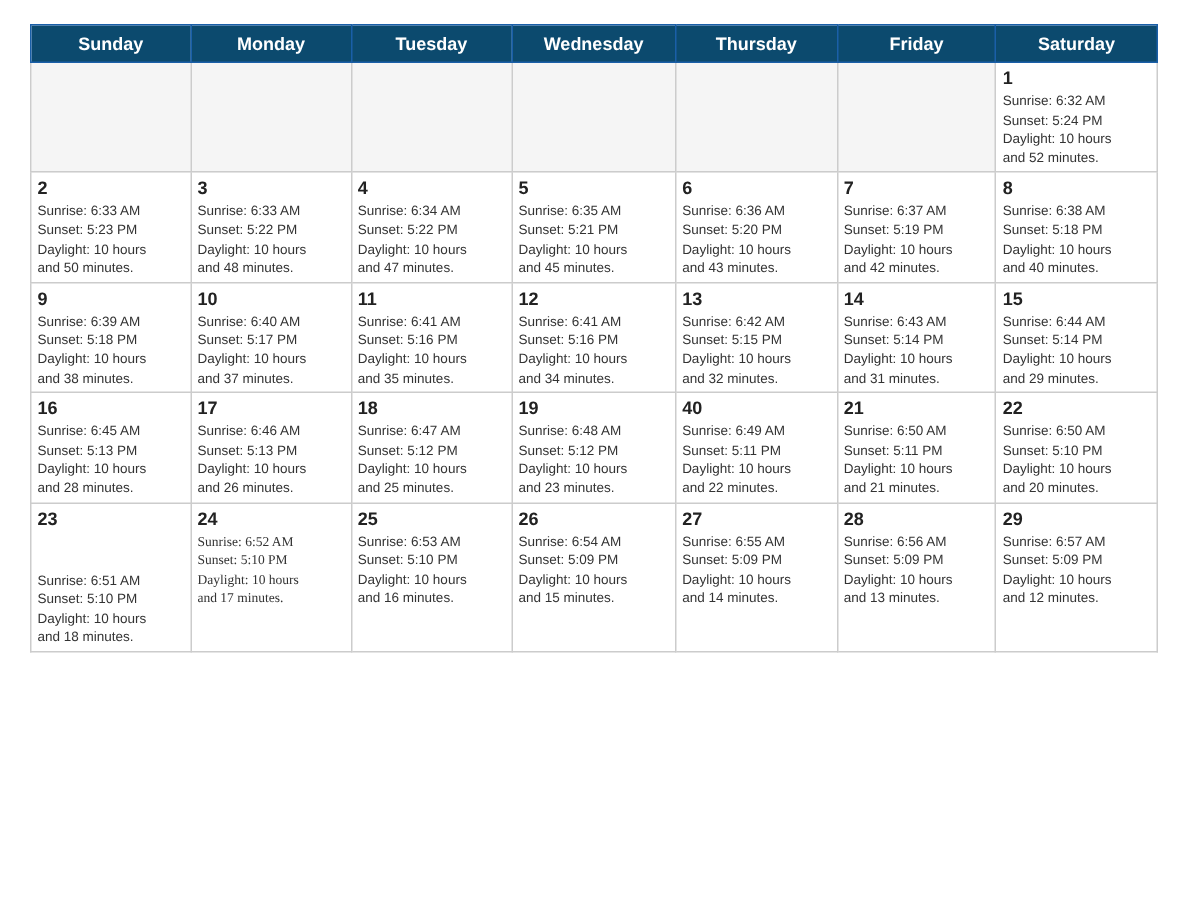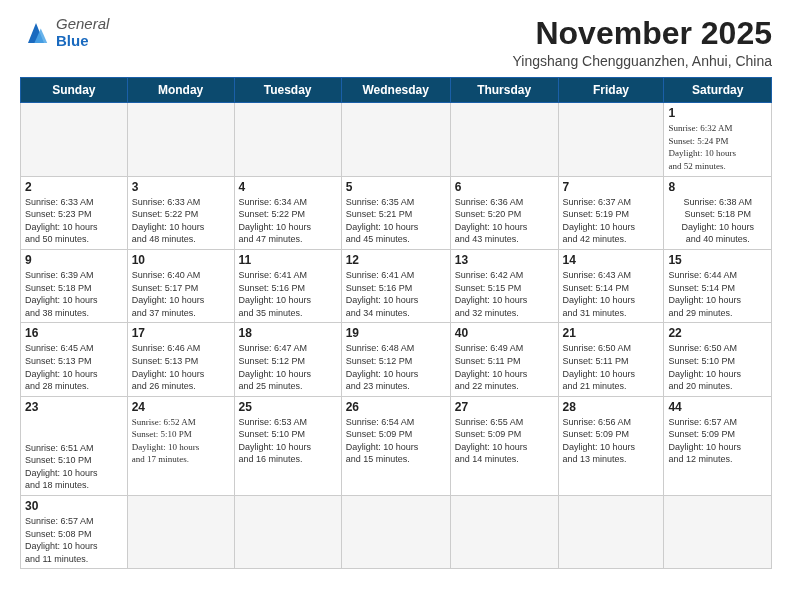--- a/index.html
+++ b/index.html
@@ -82,36 +82,20 @@
       line-height: 1.4;
     }
     tr:last-child td {
       height: 55px;
     }
   </style>
 </head>
 <body>
 
 <div class="page">
-  <div class="header">
-    <div class="logo">
-      <svg class="logo-icon" viewBox="0 0 40 35" xmlns="http://www.w3.org/2000/svg">
-        <polygon points="10,30 20,5 30,30" fill="#1a6abf"></polygon>
-        <polygon points="18,30 26,12 34,30" fill="#4da6e8" opacity="0.85"></polygon>
-      </svg>
-      <div>
-        <div style="font-size:15px;color:#555;font-style:italic;line-height:1.1;">General</div>
-        <div style="font-size:15px;color:#1a6abf;font-weight:bold;line-height:1.1;">Blue</div>
-      </div>
-    </div>
-    <div class="title-section">
-      <div class="month-title">November 2025</div>
-      <div class="subtitle">Yingshang Chengguanzhen, Anhui, China</div>
-    </div>
-  </div>
 
   <table class="calendar">
     <thead>
       <tr>
       <th>Sunday</th>
           <th>Monday</th>
           <th>Tuesday</th>
           <th>Wednesday</th>
           <th>Thursday</th>
           <th>Friday</th>
@@ -121,21 +105,21 @@
     <tbody id="calendar-body">
     <tr>
           <td class="empty"></td>
           <td class="empty"></td>
           <td class="empty"></td>
           <td class="empty"></td>
           <td class="empty"></td>
           <td class="empty"></td>
           <td>
             <span class="day-num">1</span>
-            <div class="day-info" style="white-space: pre-line; font-family: Liberation Serif, serif;">Sunrise: 6:32 AM
+            <div class="day-info" style="white-space: pre-line;">Sunrise: 6:32 AM
 Sunset: 5:24 PM
 Daylight: 10 hours
 and 52 minutes.</div>
           </td>
         </tr>
         <tr>
           <td>
             <span class="day-num">2</span>
             <div class="day-info" style="white-space: pre-line;">Sunrise: 6:33 AM
 Sunset: 5:23 PM
@@ -172,21 +156,21 @@
           </td>
           <td>
             <span class="day-num">7</span>
             <div class="day-info" style="white-space: pre-line;">Sunrise: 6:37 AM
 Sunset: 5:19 PM
 Daylight: 10 hours
 and 42 minutes.</div>
           </td>
           <td>
             <span class="day-num">8</span>
-            <div class="day-info" style="white-space: pre-line; text-align: center;">Sunrise: 6:38 AM
+            <div class="day-info" style="white-space: pre-line;">Sunrise: 6:38 AM
 Sunset: 5:18 PM
 Daylight: 10 hours
 and 40 minutes.</div>
           </td>
         </tr>
         <tr>
           <td>
             <span class="day-num">9</span>
             <div class="day-info" style="white-space: pre-line;">Sunrise: 6:39 AM
 Sunset: 5:18 PM
@@ -324,37 +308,22 @@
 and 14 minutes.</div>
           </td>
           <td>
             <span class="day-num">28</span>
             <div class="day-info" style="white-space: pre-line;">Sunrise: 6:56 AM
 Sunset: 5:09 PM
 Daylight: 10 hours
 and 13 minutes.</div>
           </td>
           <td>
-            <span class="day-num">44</span>
+            <span class="day-num">29</span>
             <div class="day-info" style="white-space: pre-line;">Sunrise: 6:57 AM
 Sunset: 5:09 PM
 Daylight: 10 hours
 and 12 minutes.</div>
           </td>
-        </tr>
-        <tr>
-          <td>
-            <span class="day-num">30</span>
-            <div class="day-info" style="white-space: pre-line;">Sunrise: 6:57 AM
-Sunset: 5:08 PM
-Daylight: 10 hours
-and 11 minutes.</div>
-          </td>
-          <td class="empty"></td>
-          <td class="empty"></td>
-          <td class="empty"></td>
-          <td class="empty"></td>
-          <td class="empty"></td>
-          <td class="empty"></td>
         </tr>
       </tbody>
   </table>
 </div>
 
 </body></html>

